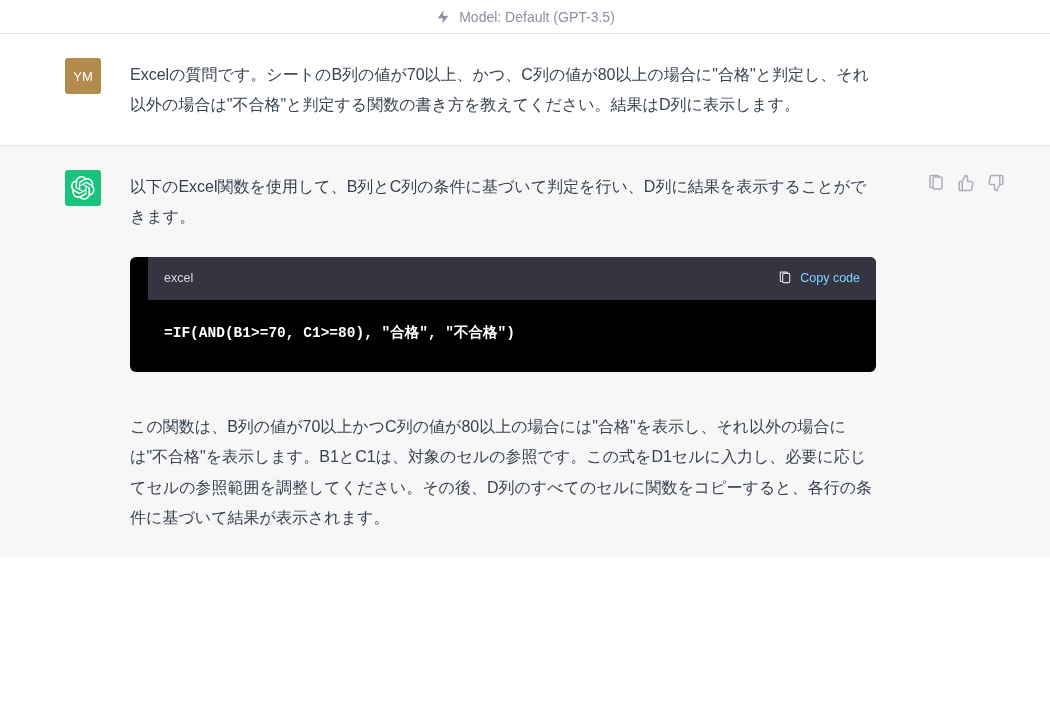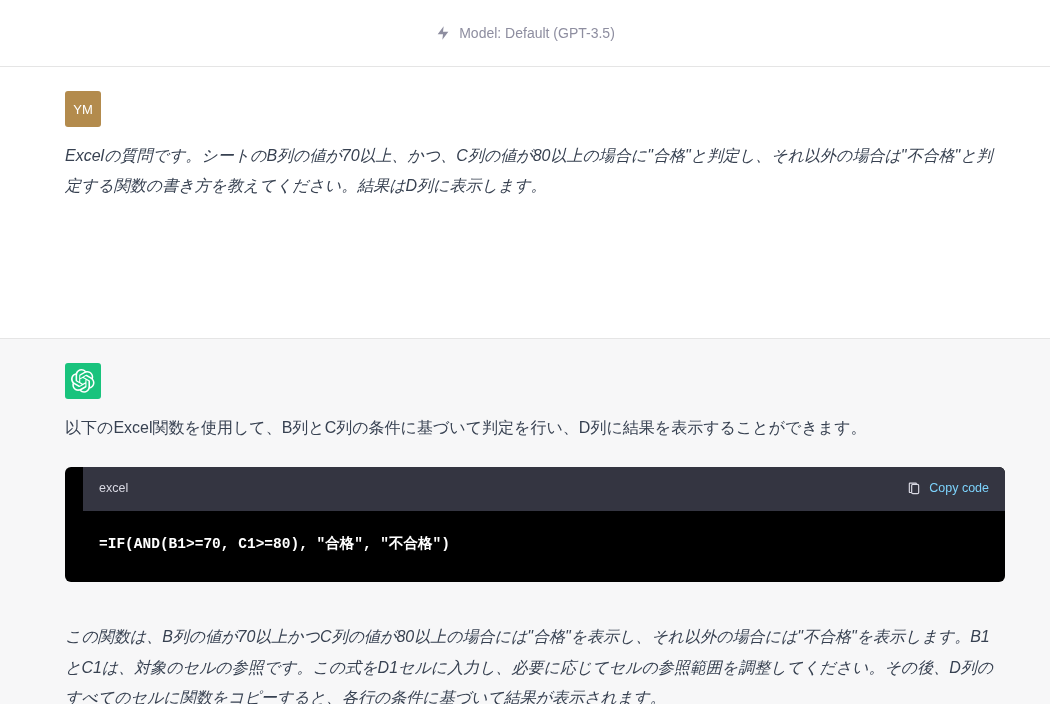--- a/index.html
+++ b/index.html
@@ -3,42 +3,41 @@
 <meta charset="utf-8">
 <style>
   * { box-sizing: border-box; margin: 0; padding: 0; }
   body {
     font-family: -apple-system, BlinkMacSystemFont, "Segoe UI", "Hiragino Sans", "Hiragino Kaku Gothic ProN", Meiryo, sans-serif;
     background: #ffffff;
     color: #374151;
     width: 1050px;
   }
   .model-bar {
-    height: 67px;
+    height: 34px;
     display: flex;
     align-items: center;
     justify-content: center;
     gap: 8px;
     color: #8e8ea0;
     font-size: 14px;
     border-bottom: 1px solid #e5e5e5;
   }
   .bolt-icon svg { display: block; }
   .turn {
     padding: 24px 0;
     border-bottom: 1px solid #e5e5e5;
   }
   .turn.assistant { background: #f7f7f8; border-bottom:none;}
   .turn-inner {
     max-width: 1000px;
     margin: 0 auto;
     display: flex;
-    gap: 12px;
+    gap: 29px;
     padding: 0 20px 0 40px;
-    flex-direction: column;
   }
   .avatar {
     width: 36px;
     height: 36px;
     flex: 0 0 36px;
     border-radius: 3px;
     display: flex;
     align-items: center;
     justify-content: center;
     font-size: 13px;
@@ -49,21 +48,21 @@
   .avatar.assistant { background: #19c37d; }
   .avatar.assistant svg { display:block; }
   .content {
     flex: 1;
     font-size: 16px;
     line-height: 1.9;
     color: #374151;
     padding-top: 2px;
   }
   .content p { margin-bottom: 24px; }
-  .content p:last-child { margin-bottom: 0; font-style: italic; }
+  .content p:last-child { margin-bottom: 0; }
   .actions {
     flex: 0 0 100px;
     display: flex;
     gap: 12px;
     align-items: flex-start;
     justify-content: flex-end;
     color: #acacbe;
     padding-top: 4px;
   }
   .actions .ic { cursor: pointer; }

